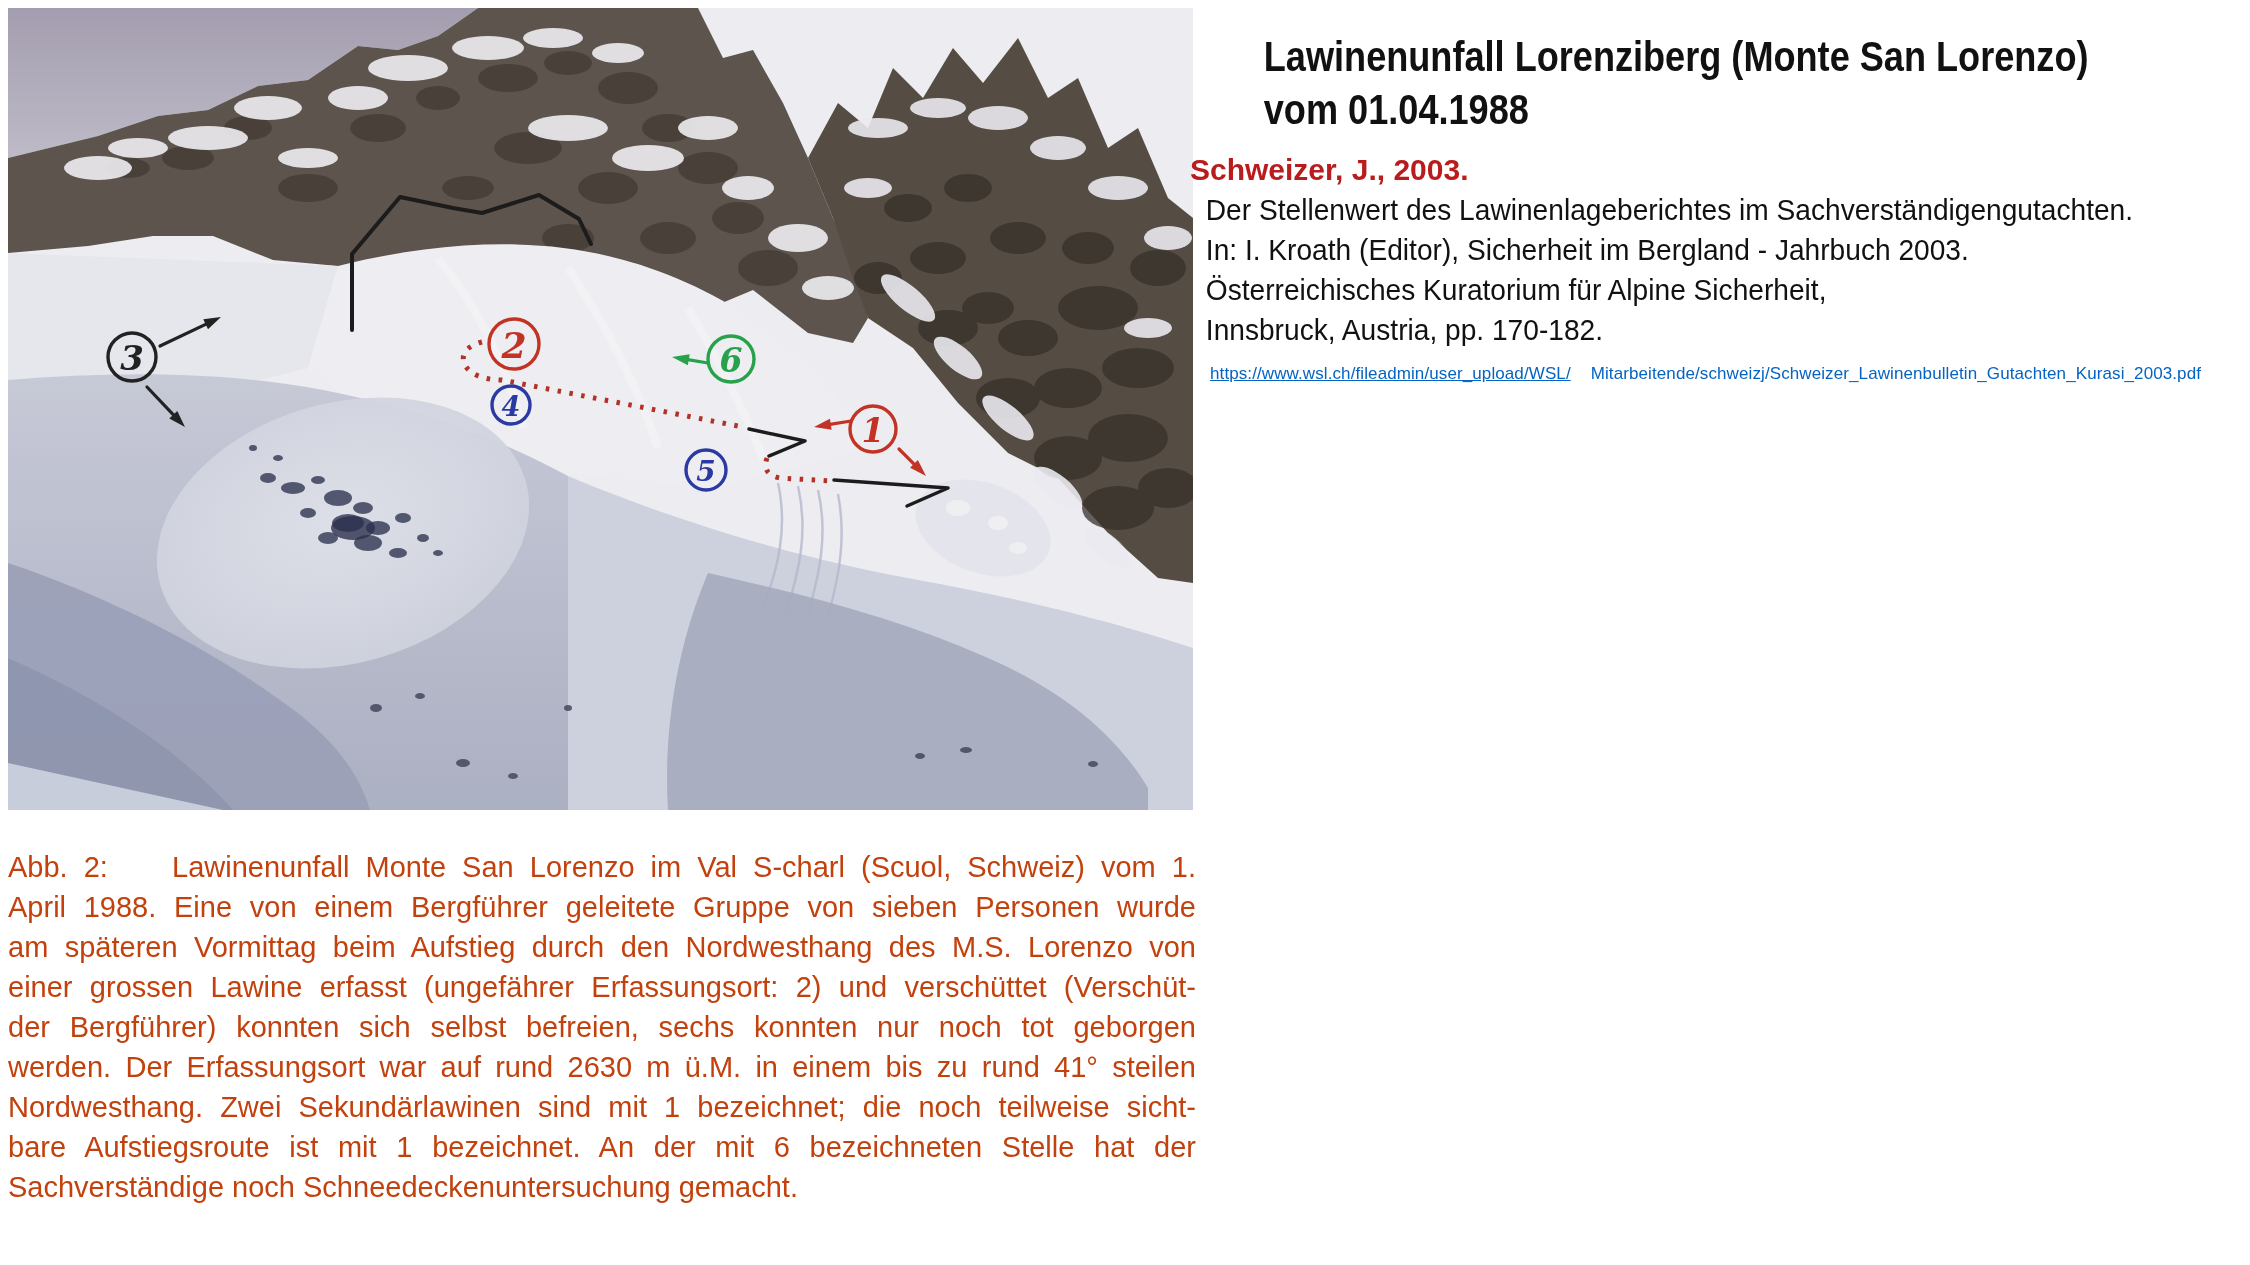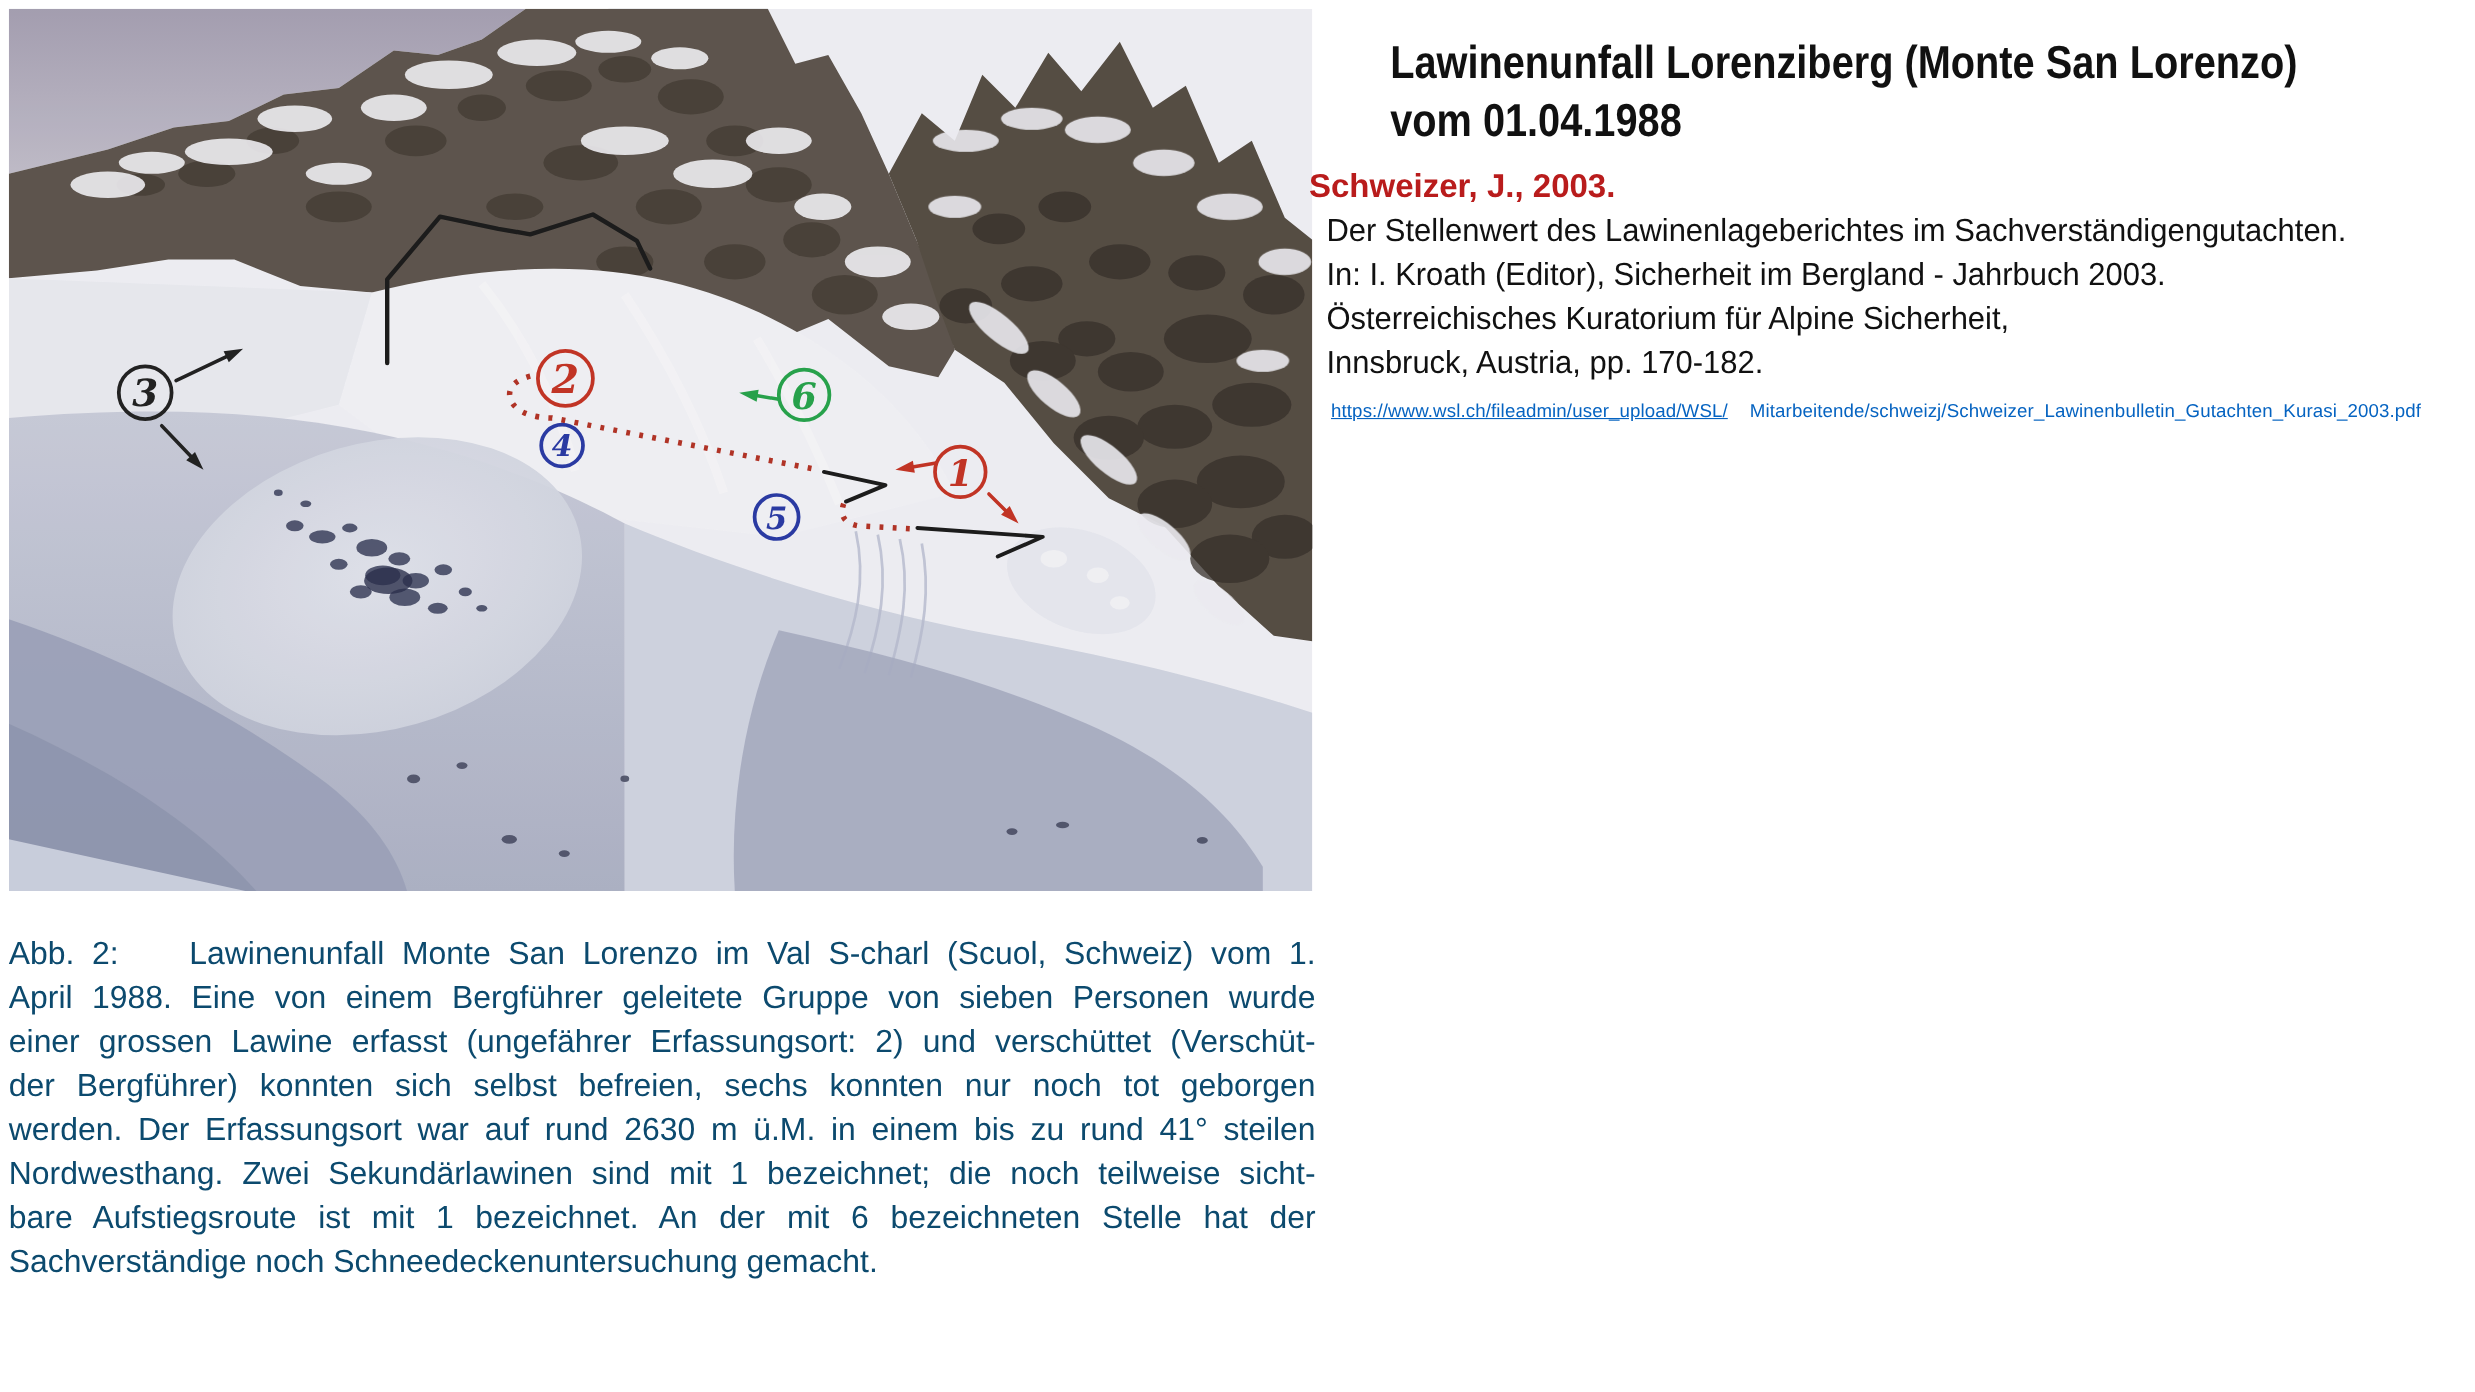--- a/index.html
+++ b/index.html
@@ -5,21 +5,21 @@
   html,body{margin:0;padding:0;background:#ffffff;}
   #screen{position:relative;width:2250px;height:1265px;background:#ffffff;overflow:hidden;
           font-family:"Liberation Sans",sans-serif;color:#1c1c1c;}
 
   
   #photo{position:absolute;left:8px;top:8px;width:1185px;height:802px;}
   #photo svg{position:absolute;left:0;top:0;width:100%;height:100%;}
 
   
   #caption{position:absolute;left:8px;top:847px;width:1188px;
-           font-size:29px;line-height:40px;color:#0c4a6e;}
+           font-size:29px;line-height:40px;color:#c2410c;}
   .cap-line{text-align:justify;text-align-last:justify;white-space:normal;}
   .cap-line:last-child{text-align-last:left;}
 
   
   #refcol{position:absolute;left:1190px;top:30px;width:1054px;text-align:left;}
   .title-line{font-weight:bold;font-size:42px;line-height:53px;color:#111;
               transform:scaleX(.86);transform-origin:50% 50%;white-space:nowrap;}
   #ref-author{font-weight:bold;font-size:30px;line-height:40px;margin-top:14px;color:#b91c1c;}
   .ref-line{font-size:29px;line-height:40px;color:#111;white-space:nowrap;
             transform:scaleX(.97);transform-origin:50% 50%;}
@@ -244,20 +244,21 @@
         <g>
           <circle cx="865" cy="421" r="23" fill="none" stroke="#c13425" stroke-width="3.4"></circle>
           <text x="865" y="422" fill="#c13425" font-size="33" text-anchor="middle" dominant-baseline="central" font-style="italic" font-weight="bold" font-family="&quot;DejaVu Serif&quot;, serif">1</text>
         </g>
       </svg>
   </div>
 
   <div id="caption">
       <div class="cap-line">Abb. 2:&nbsp;&nbsp;&nbsp; Lawinenunfall Monte San Lorenzo im Val S-charl (Scuol, Schweiz) vom 1.</div>
       <div class="cap-line">April 1988. Eine von einem Bergführer geleitete Gruppe von sieben Personen wurde</div>
+      <div class="cap-line">am späteren Vormittag beim Aufstieg durch den Nordwesthang des M.S. Lorenzo von</div>
       <div class="cap-line">einer grossen Lawine erfasst (ungefährer Erfassungsort: 2) und verschüttet (Verschüt-</div>
       <div class="cap-line">der Bergführer) konnten sich selbst befreien, sechs konnten nur noch tot geborgen</div>
       <div class="cap-line">werden. Der Erfassungsort war auf rund 2630 m ü.M. in einem bis zu rund 41° steilen</div>
       <div class="cap-line">Nordwesthang. Zwei Sekundärlawinen sind mit 1 bezeichnet; die noch teilweise sicht-</div>
       <div class="cap-line">bare Aufstiegsroute ist mit 1 bezeichnet. An der mit 6 bezeichneten Stelle hat der</div>
       <div class="cap-line">Sachverständige noch Schneedeckenuntersuchung gemacht.</div>
     </div>
 
   <div id="refcol">
     <div class="title-line">Lawinenunfall Lorenziberg (Monte San Lorenzo)</div>

